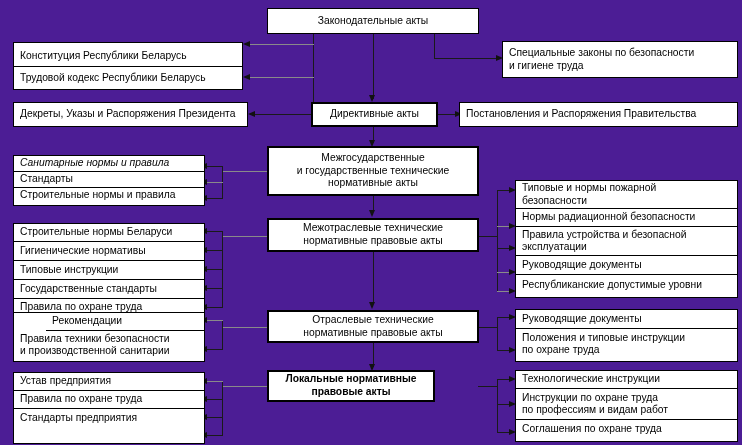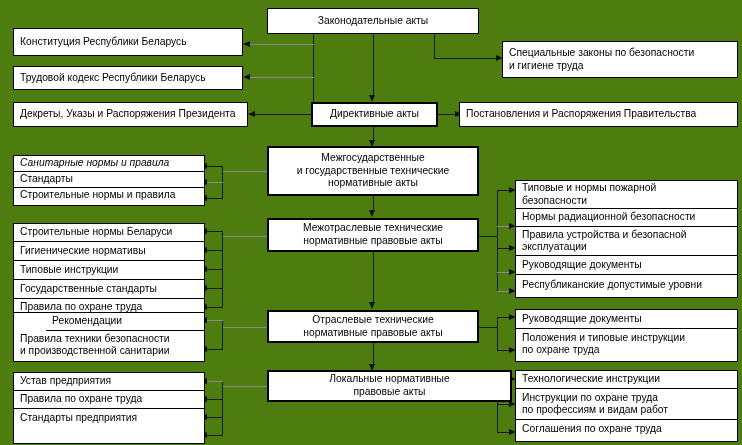--- a/index.html
+++ b/index.html
@@ -4,21 +4,21 @@
 <style>
   html,body{margin:0;padding:0;background:#ffffff;}
   body{
     font-family:"Liberation Sans","DejaVu Sans",sans-serif;
     -webkit-font-smoothing:antialiased;
   }
   #stage{
     position:relative;
     width:742px;
     height:445px;
-    background:#4d7c0f;
+    background:#4c1d95;
     overflow:hidden;
   }
   
   .box{
     position:absolute;
     box-sizing:border-box;
     background:#ffffff;
     border:1px solid #000000;
     display:flex;
     align-items:center;
@@ -188,38 +188,38 @@
   <div class="ln v" style="left:497px;top:379px;height:53px;"></div>
   <div class="ln h" style="left:497px;top:379px;width:17px;"></div>
   <div class="ar right" style="left:509px;top:375.6px;"></div>
   <div class="ln h" style="left:497px;top:404px;width:17px;"></div>
   <div class="ar right" style="left:509px;top:400.6px;"></div>
   <div class="ln h" style="left:497px;top:432px;width:17px;"></div>
   <div class="ar right" style="left:509px;top:428.6px;"></div>
 
   <div class="box thick ctext" style="left:267px;top:8px;width:212px;height:26px;">Законодательные акты</div>
 
-  <div class="box thick lead" style="left:13px;top:28px;width:230px;height:28px;">Конституция Республики Беларусь</div>
+  <div class="box thick lead" style="left:13px;top:42px;width:230px;height:28px;">Конституция Республики Беларусь</div>
   <div class="box thick lead" style="left:13px;top:66px;width:230px;height:24px;">Трудовой кодекс Республики Беларусь</div>
 
   <div class="box thick lead" style="left:502px;top:41px;width:236px;height:37px;">Специальные законы по безопасности
 и гигиене труда</div>
 
   <div class="box thick lead" style="left:13px;top:102px;width:235px;height:25px;">Декреты, Указы и Распоряжения Президента</div>
   <div class="box center" style="left:311px;top:102px;width:127px;height:25px;">Директивные акты</div>
   <div class="box thick lead" style="left:459px;top:102px;width:279px;height:25px;">Постановления и Распоряжения Правительства</div>
 
   <div class="box center" style="left:267px;top:146px;width:212px;height:50px;">Межгосударственные
 и государственные технические
 нормативные акты</div>
   <div class="box center" style="left:267px;top:218px;width:212px;height:34px;">Межотраслевые технические
 нормативные правовые акты</div>
   <div class="box center" style="left:267px;top:310px;width:212px;height:33px;">Отраслевые технические
 нормативные правовые акты</div>
-  <div class="box center" style="left:267px;top:370px;width:245px;height:32px;">Локальные нормативные
+  <div class="box center" style="left:267px;top:370px;width:168px;height:32px;font-weight:bold;">Локальные нормативные
 правовые акты</div>
 
   <div class="group" style="left:13px;top:155px;width:192px;height:51px;">
     <div class="row" style="height:16px;font-style:italic;">Санитарные нормы и правила</div>
     <div class="row" style="height:16px;">Стандарты</div>
     <div class="row" style="height:15px;">Строительные нормы и правила</div>
   </div>
 
   <div class="group" style="left:13px;top:223px;width:192px;height:92px;">
     <div class="row" style="height:18px;">Строительные нормы Беларуси</div>

